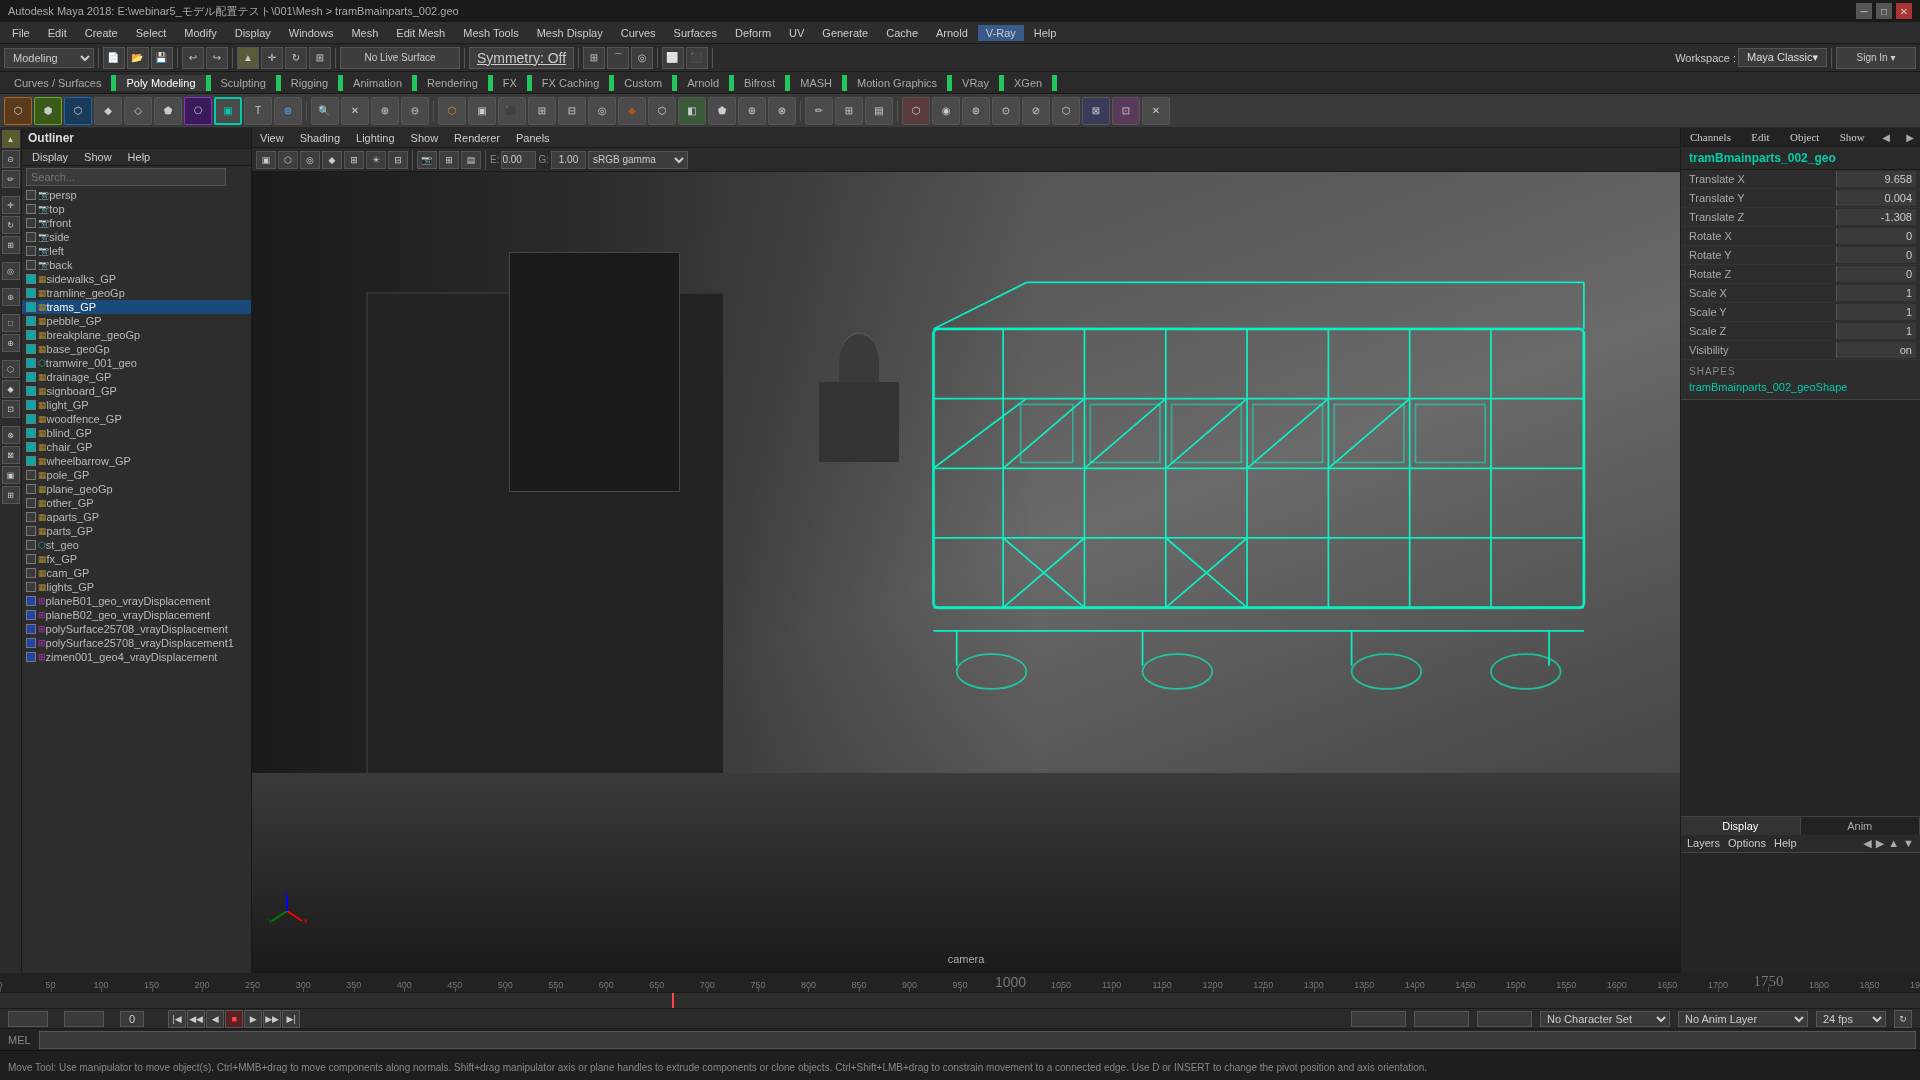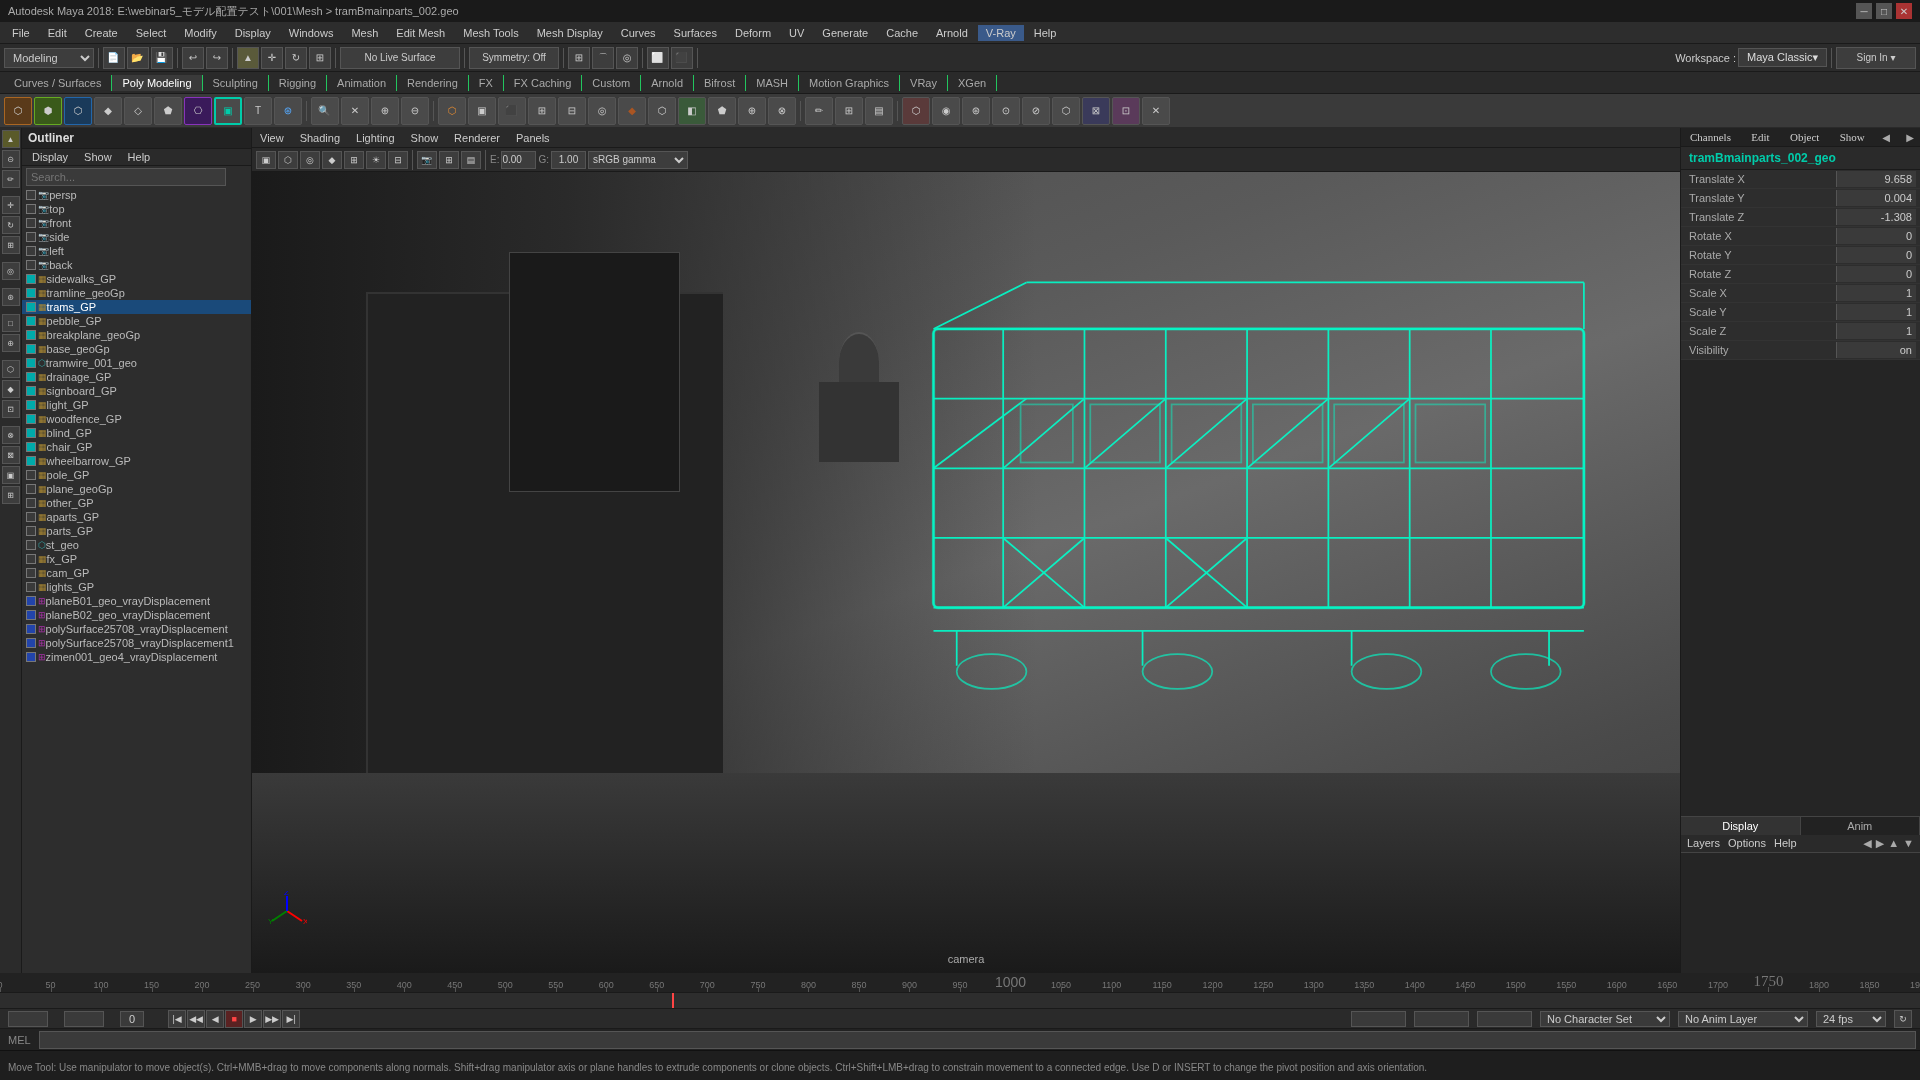--- a/index.html
+++ b/index.html
@@ -15,21 +15,21 @@
     .menu-item { padding: 2px 8px; color: #ccc; cursor: pointer; font-size: 11px; }
 
     
     #toolbar1 { background: #2b2b2b; height: 28px; display: flex; align-items: center; padding: 0 4px; gap: 2px; border-bottom: 1px solid #1a1a1a; }
     .tb-btn { width: 22px; height: 22px; background: #3d3d3d; border: 1px solid #555; color: #ccc; font-size: 10px; cursor: pointer; display: flex; align-items: center; justify-content: center; }
     .tb-sep { width: 1px; height: 20px; background: #555; margin: 0 2px; }
     .tb-dropdown { background: #3d3d3d; border: 1px solid #555; color: #ccc; font-size: 11px; height: 20px; padding: 0 4px; cursor: pointer; }
 
     
     #shelf-tabs { background: #2a2a2a; height: 22px; display: flex; align-items: center; padding: 0 4px; gap: 0; border-bottom: 1px solid #1a1a1a; }
-    .shelf-tab { padding: 2px 10px; color: #aaa; cursor: pointer; font-size: 11px; border-right: 1px solid #22c55e; }
+    .shelf-tab { padding: 2px 10px; color: #aaa; cursor: pointer; font-size: 11px; border-right: 5px solid #22c55e; }
     .shelf-tab.active { background: #3a3a3a; color: #fff; }
 
     
     #shelf-icons { background: #3a3a3a; height: 34px; display: flex; align-items: center; padding: 0 4px; gap: 2px; border-bottom: 1px solid #2a2a2a; }
     .shelf-icon { width: 28px; height: 28px; background: #4a4a4a; border: 1px solid #555; color: #ccc; font-size: 10px; cursor: pointer; display: flex; align-items: center; justify-content: center; border-radius: 2px; }
 
     
     #main { display: flex; height: calc(1080px - 22px - 22px - 28px - 28px - 22px - 34px - 35px - 28px - 22px); }
 
     
@@ -175,21 +175,21 @@
 
   <button class="tb-btn" style="background:#5a5a3a;">▲</button>
   <button class="tb-btn">✛</button>
   <button class="tb-btn">↻</button>
   <button class="tb-btn">⊞</button>
   <div class="tb-sep"></div>
 
   <button class="tb-btn" style="width:120px;font-size:10px;">No Live Surface</button>
   <div class="tb-sep"></div>
 
-  <button class="tb-btn" style="width:90px;font-size:10px;">Symmetry: Off</button>
+  <button class="tb-btn" style="width:105px;font-size:14px;text-decoration:underline;">Symmetry: Off</button>
   <div class="tb-sep"></div>
 
   <button class="tb-btn">⊞</button>
   <button class="tb-btn">⌒</button>
   <button class="tb-btn">◎</button>
   <div class="tb-sep"></div>
 
   <button class="tb-btn">⬜</button>
   <button class="tb-btn">⬛</button>
   <div class="tb-sep"></div>
@@ -648,20 +648,24 @@
         <div class="channel-row">
           <span class="channel-name">Scale Z</span>
           <input type="text" class="channel-value" value="1" style="">
         </div>
         <div class="channel-row">
           <span class="channel-name">Visibility</span>
           <input type="text" class="channel-value" value="on" style="">
         </div>
       </div>
 
+    <div id="shapes-section">
+      <div id="shapes-title">SHAPES</div>
+      <div id="shapes-value" style="color:#00ccaa;font-size:11px;padding:2px 0;">tramBmainparts_002_geoShape</div>
+    </div>
 
     <div id="shapes-canvas" style="flex:1;background:#252525;min-height:200px;"></div>
 
     <div id="display-section">
       <div id="display-tabs">
         <div class="display-tab active">Display</div>
         <div class="display-tab">Anim</div>
       </div>
       <div id="display-menubar">
         <span class="dm-item">Layers</span>

